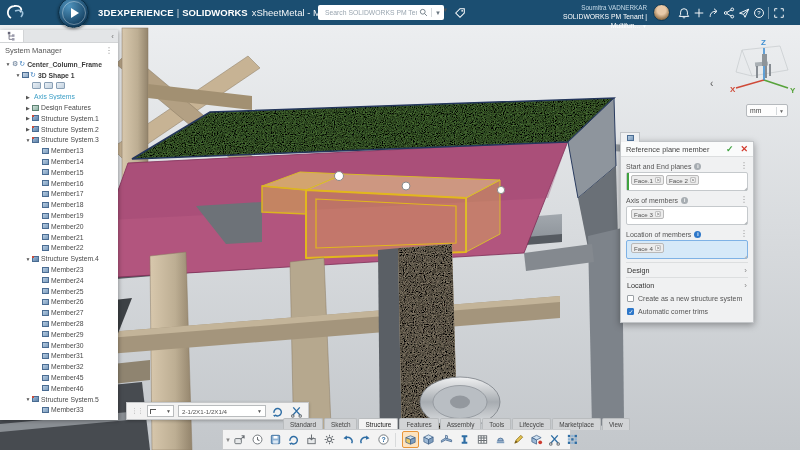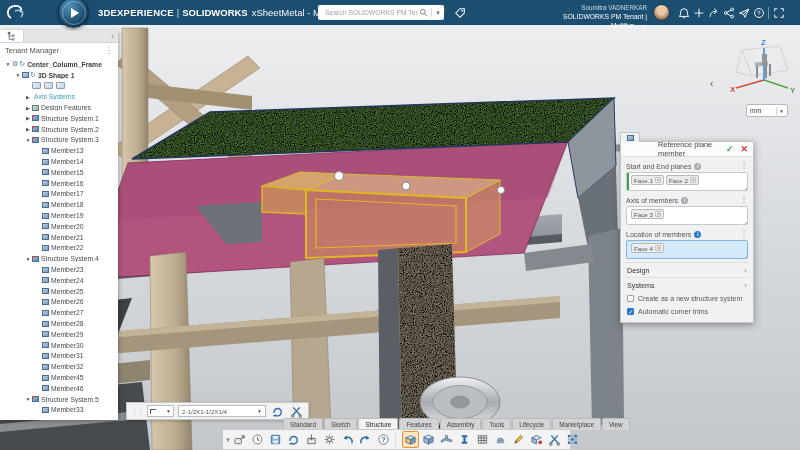--- a/index.html
+++ b/index.html
@@ -58,21 +58,21 @@
   .ti-shape{background:linear-gradient(135deg,#c9d8e8,#8aa7c5);}
   .ti-gear{font-size:7px;color:#5d7590;line-height:6px;flex:none;}
   .ti-sync{font-size:7px;color:#3a7ebf;line-height:6px;margin-left:1px;flex:none;}
   .ti-plane{display:inline-block;width:9px;height:7px;border:1px solid #8aa0b5;background:linear-gradient(135deg,#e9f0f6,#c3d2df);border-radius:1px;margin-right:3px;flex:none;}
 
   
   .rpanel{position:absolute;left:620px;top:141px;width:134px;z-index:25;background:#f0f1f2;border:1px solid #c2c5c8;
     box-shadow:0 2px 7px rgba(0,0,0,.35);font-size:7px;}
   .rp-tab{position:absolute;top:-10px;left:-1px;width:20px;height:10px;background:#f0f1f2;border:1px solid #c2c5c8;border-bottom:none;display:flex;align-items:center;justify-content:center;}
   .rp-header{height:15px;display:flex;align-items:center;padding:0 5px;background:#fafbfb;border-bottom:1px solid #dcdedf;}
-  .rp-header .t{flex:1;font-size:7.4px;color:#444;margin-left:32px;}
+  .rp-header .t{flex:1;font-size:7.4px;color:#444;}
   .rp-ok{color:#3fa23f;font-weight:bold;font-size:9px;margin-right:7px;}
   .rp-x{color:#d23b2f;font-weight:bold;font-size:9px;}
   .rp-body{padding:3px 5px 4px 5px;}
   .rp-seclabel{display:flex;align-items:center;height:12px;color:#555;}
   .rp-seclabel .t{margin-right:3px;}
   .infob{width:7px;height:7px;border-radius:50%;background:#a7adb2;color:#fff;font-size:5px;display:flex;align-items:center;justify-content:center;font-weight:bold;}
   .infob.blue{background:#2d77c9;}
   .rp-seclabel .kebab{margin-left:auto;}
   .rp-input{position:relative;background:#fff;border:1px solid #c5c9cc;border-radius:2px;min-height:19px;padding:2px 2px 2px 4px;display:flex;gap:2px;align-items:flex-start;margin-bottom:3px;}
   .rp-input.accent::before{content:"";position:absolute;left:0;top:0;bottom:0;width:2px;background:#3fa23f;}
@@ -292,21 +292,21 @@
         <svg width="10" height="10" viewBox="0 0 12 12">
           <rect x="1" y="1" width="3" height="3" fill="#667"></rect>
           <rect x="6" y="4" width="3" height="3" fill="#99a"></rect>
           <rect x="6" y="8.5" width="3" height="3" fill="#99a"></rect>
           <path d="M2.5 4v6h3.5 M2.5 6h3.5" stroke="#667" fill="none"></path>
         </svg>
       </div>
       <div class="lp-collapse">‹</div>
     </div>
     <div class="lp-header">
-      <span class="t">Tenant Manager</span>
+      <span class="t">System Manager</span>
       <span class="kebab">⋮</span>
     </div>
     <div class="tree" id="tree">
         <div class="trow" style="padding-left: 4px;">
           <span class="arrow">▼</span>
           <span class="ti-gear">⚙</span>
           <span class="ti-sync">↻</span>
           <span class="lbl bold">Center_Column_Frame</span>
         </div>
         <div class="trow" style="padding-left: 14px;">
@@ -555,21 +555,21 @@
           <div class="rp-input hl">
             <span class="chip">Face 4<span class="x">✕</span></span>
           </div>
         </div>
       <div id="rp-links">
           <div class="rp-link">
             <span>Design</span>
             <span class="chev">›</span>
           </div>
           <div class="rp-link">
-            <span>Systems</span>
+            <span>Location</span>
             <span class="chev">›</span>
           </div>
         </div>
       <div id="rp-checks">
           <div class="rp-check">
             <span class="cbox"></span>
             <span>Create as a new structure system</span>
           </div>
           <div class="rp-check">
             <span class="cbox on"></span>

